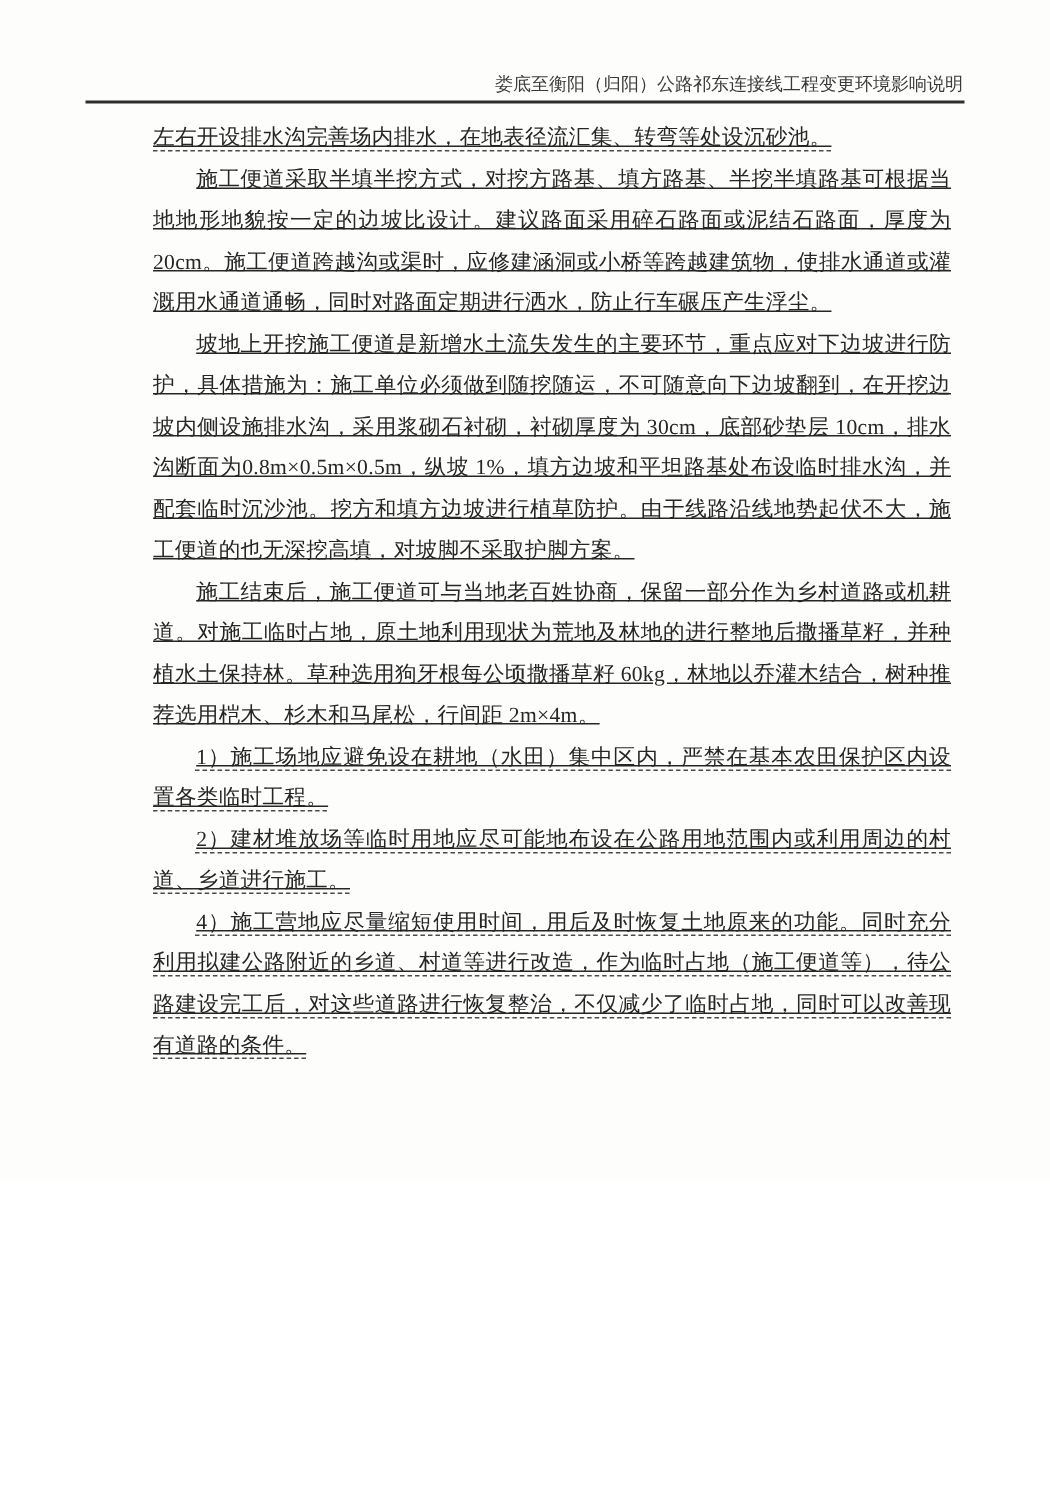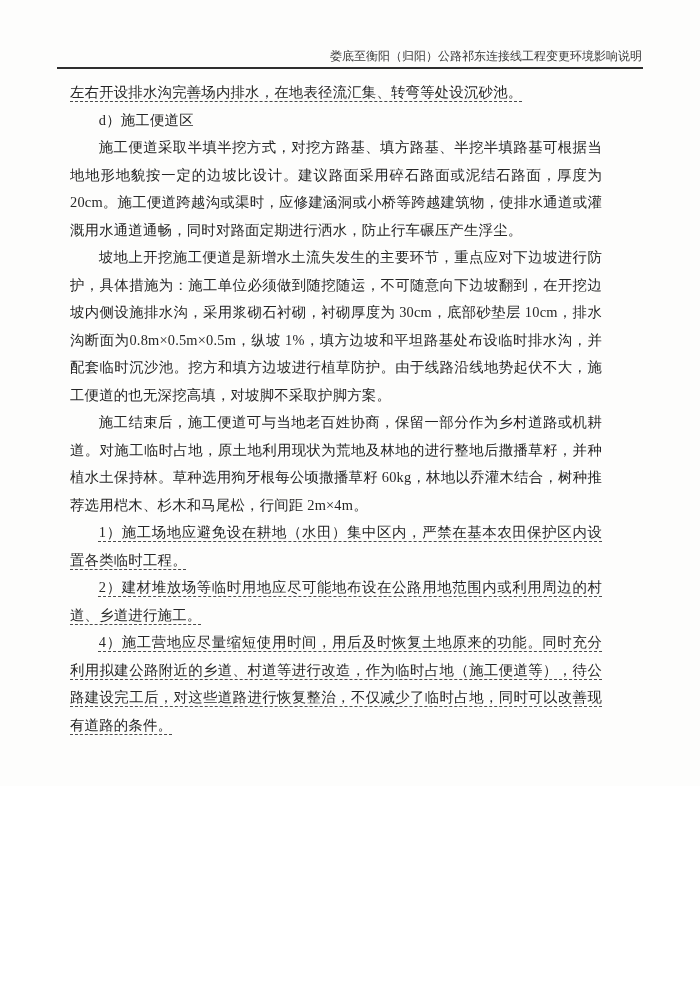--- a/index.html
+++ b/index.html
@@ -33,26 +33,27 @@
     top: 67px;
     left: 57px;
     right: 57px;
     height: 2px;
     background: #2e2e2e;
   }
   
   .body {
     position: absolute;
     top: 79px;
-    left: 70px;
+    left: 102px;
     width: 532px;
     font-size: 14.4px;
     line-height: 27.5px;
     text-align: justify;
     letter-spacing: 0.2px;
+    text-decoration: underline;
   }
   .par {
     margin: 0;
     padding: 0;
   }
   .ind {
     text-indent: 2em;
   }
   .u {
     text-decoration-line: underline;
@@ -78,21 +79,20 @@
 <div class="page">
 
   <div class="header">
     <span>娄底至衡阳（归阳）公路祁东连接线工程变更环境影响说明</span>
   </div>
 
   <div class="header-rule"></div>
 
   <div class="body">
     <p class="par u">左右开设排水沟完善场内排水，在地表径流汇集、转弯等处设沉砂池。</p>
-    <p class="par ind">d）施工便道区</p>
     <p class="par ind">施工便道采取半填半挖方式，对挖方路基、填方路基、半挖半填路基可根据当地地形地貌按一定的边坡比设计。建议路面采用碎石路面或泥结石路面，厚度为 20cm。施工便道跨越沟或渠时，应修建涵洞或小桥等跨越建筑物，使排水通道或灌溉用水通道通畅，同时对路面定期进行洒水，防止行车碾压产生浮尘。</p>
     <p class="par ind">坡地上开挖施工便道是新增水土流失发生的主要环节，重点应对下边坡进行防护，具体措施为：施工单位必须做到随挖随运，不可随意向下边坡翻到，在开挖边坡内侧设施排水沟，采用浆砌石衬砌，衬砌厚度为 30cm，底部砂垫层 10cm，排水沟断面为0.8m×0.5m×0.5m，纵坡 1%，填方边坡和平坦路基处布设临时排水沟，并配套临时沉沙池。挖方和填方边坡进行植草防护。由于线路沿线地势起伏不大，施工便道的也无深挖高填，对坡脚不采取护脚方案。</p>
     <p class="par ind">施工结束后，施工便道可与当地老百姓协商，保留一部分作为乡村道路或机耕道。对施工临时占地，原土地利用现状为荒地及林地的进行整地后撒播草籽，并种植水土保持林。草种选用狗牙根每公顷撒播草籽 60kg，林地以乔灌木结合，树种推荐选用桤木、杉木和马尾松，行间距 2m×4m。</p>
     <p class="par ind u">1）施工场地应避免设在耕地（水田）集中区内，严禁在基本农田保护区内设置各类临时工程。</p>
     <p class="par ind u">2）建材堆放场等临时用地应尽可能地布设在公路用地范围内或利用周边的村道、乡道进行施工。</p>
     <p class="par ind u">4）施工营地应尽量缩短使用时间，用后及时恢复土地原来的功能。同时充分利用拟建公路附近的乡道、村道等进行改造，作为临时占地（施工便道等），待公路建设完工后，对这些道路进行恢复整治，不仅减少了临时占地，同时可以改善现有道路的条件。</p>
   </div>
 
   <div class="footer">
     <span>118</span>

